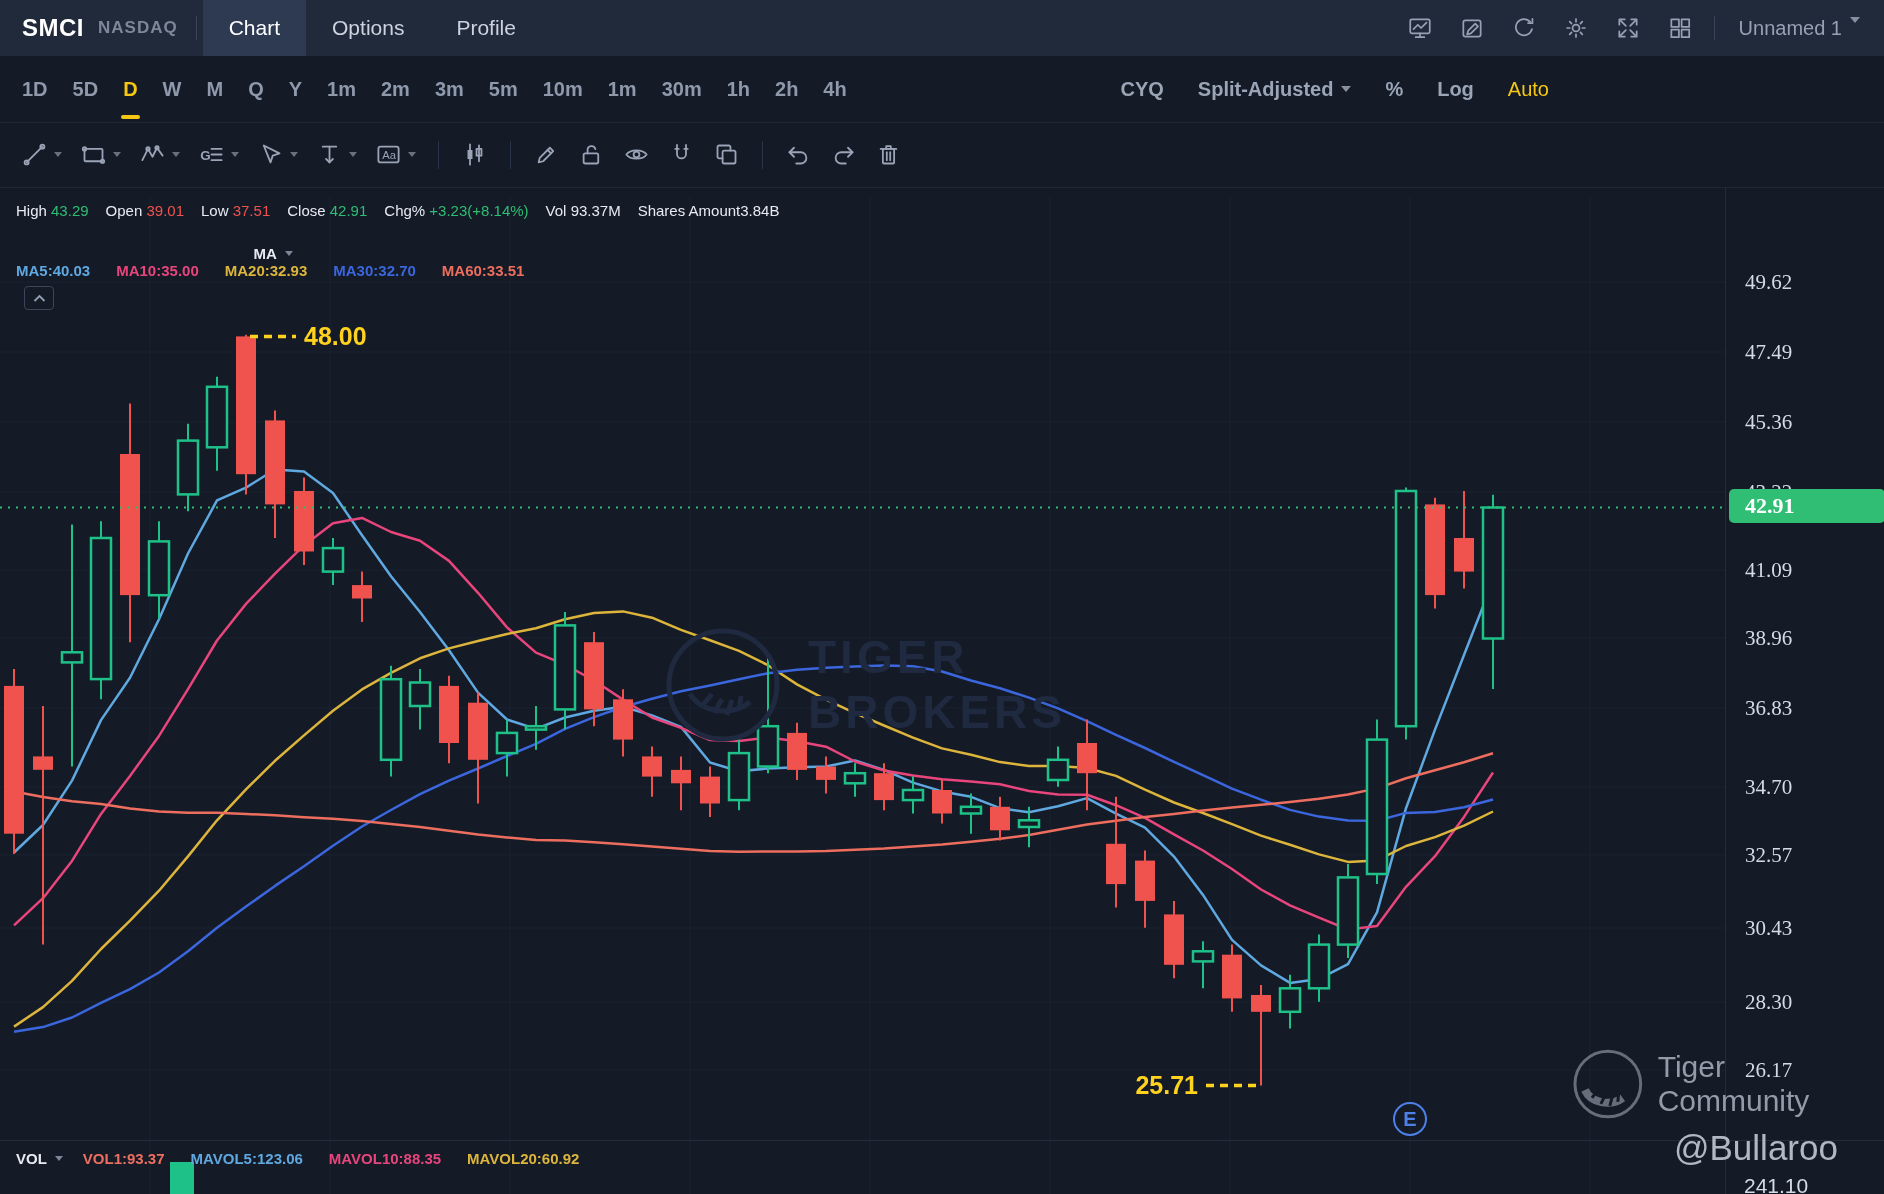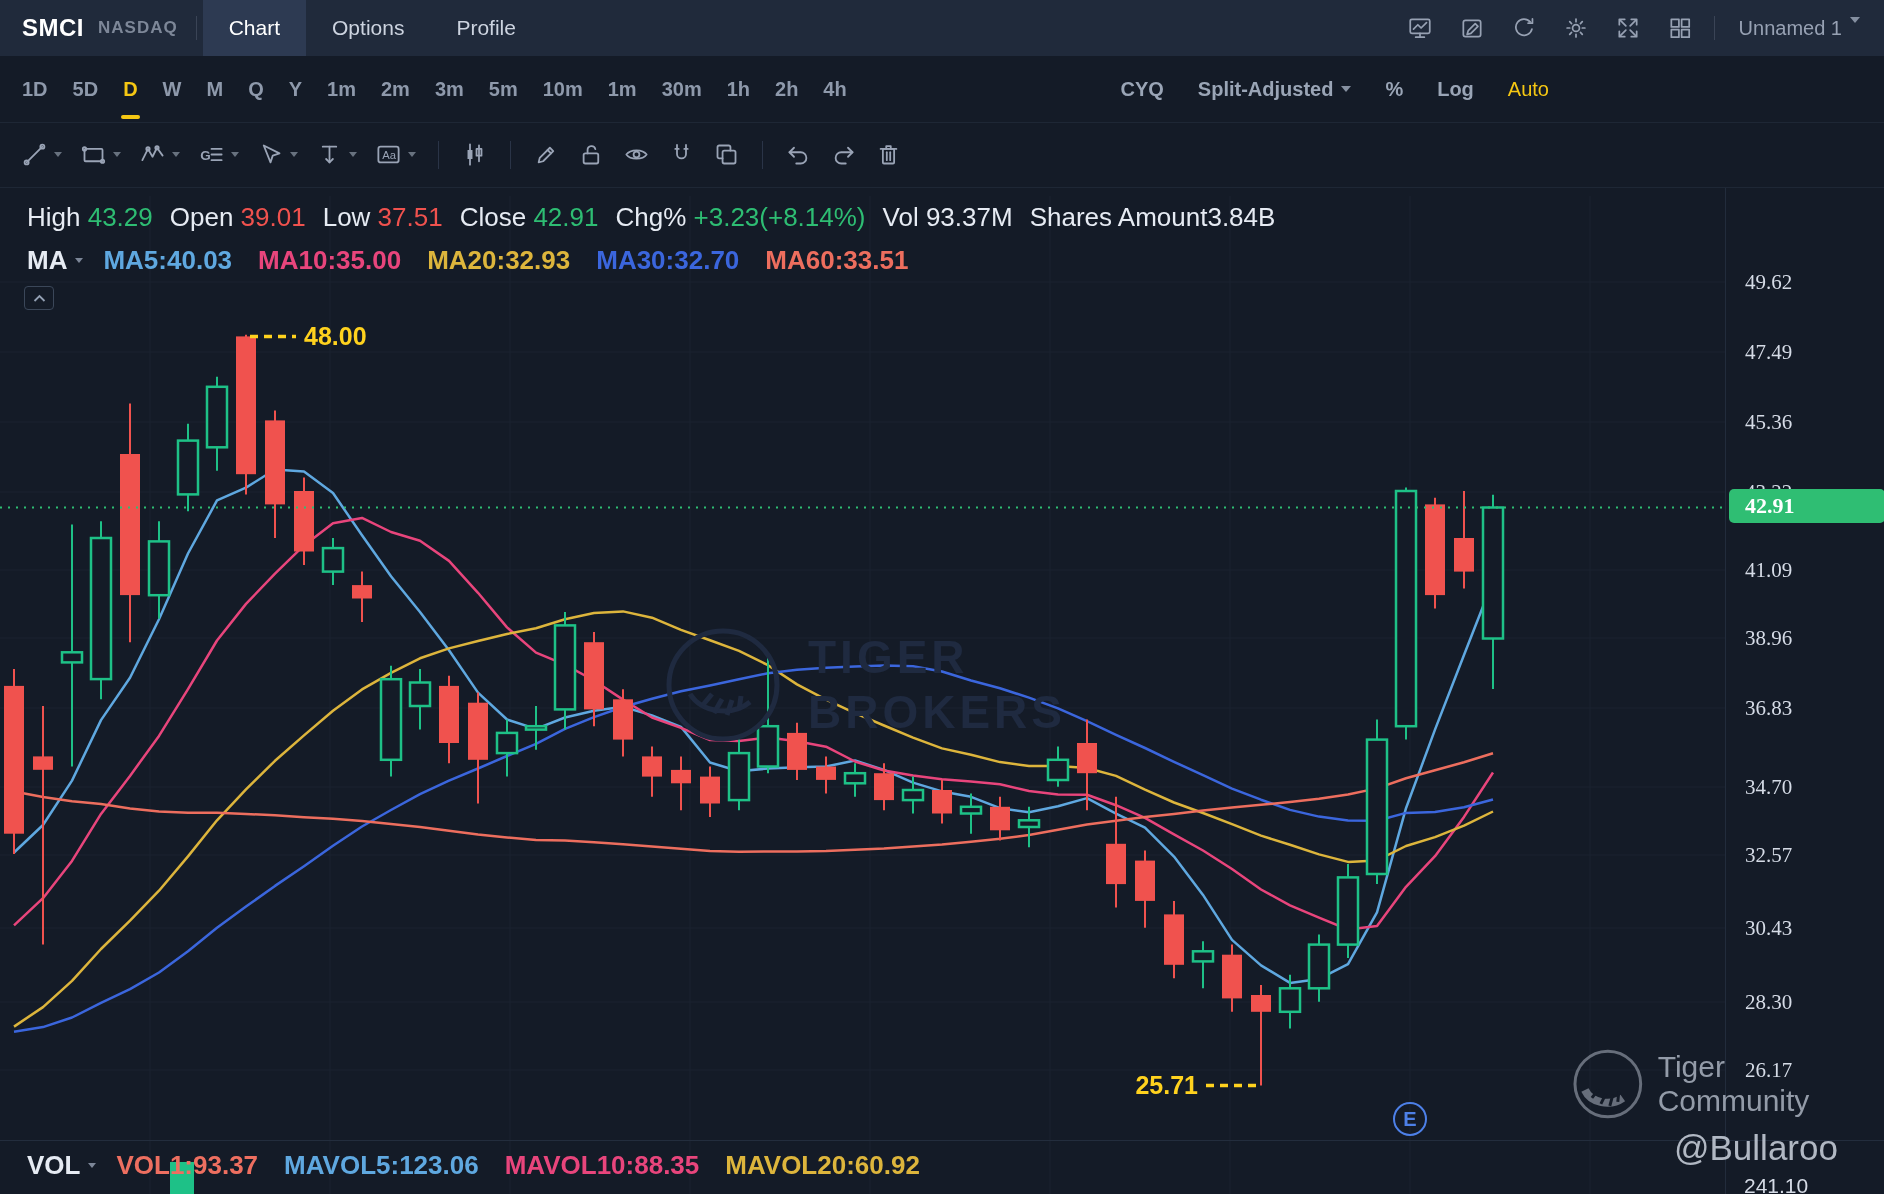--- a/index.html
+++ b/index.html
@@ -32,26 +32,26 @@
   .ctrl{display:flex;align-items:center;padding:0 17px;font-size:20px;font-weight:600;color:#9aa5b6;cursor:pointer;}
   .ctrl.hl{color:#f5c713;font-weight:400;}
   
   #toolbar{position:absolute;top:122px;left:0;width:1884px;height:66px;display:flex;align-items:center;
            border-bottom:1px solid #1e2735;padding-left:12px;z-index:10;box-sizing:border-box;}
   .tool{display:flex;align-items:center;padding:0 9px;color:#9aa4b6;cursor:pointer;}
   .tool svg{width:27px;height:27px;}
   .tool .caret{border-top-width:5px;border-left-width:4px;border-right-width:4px;margin-left:6px;color:#77818f;}
   .tb-div{width:1px;height:28px;background:#2a3447;margin:0 13px;}
   
-  .datarow{position:absolute;left:27px;display:flex;align-items:center;font-size:26px;z-index:5;
+  .datarow{position:absolute;left:16px;display:flex;align-items:center;font-size:15px;z-index:5;
            white-space:nowrap;pointer-events:none;}
   #ohlc-row{top:202px;}
   #ohlc-row .itm{margin-right:17px;}
   #ohlc-row .lbl{color:#e6ebf3;}
-  #ma-row{top:245px;}
+  #ma-row{top:245px;flex-direction:column;}
   #ma-row .itm{margin-right:26px;font-weight:600;}
   #vol-row{top:1150px;}
   #vol-row .itm{margin-right:26px;font-weight:600;}
   .row-selector{color:#e6ebf3;font-weight:600;display:flex;align-items:center;margin-right:20px;pointer-events:auto;cursor:pointer;}
   .row-selector .caret{color:#8e99ab;border-top-width:5px;border-left-width:4.5px;border-right-width:4.5px;}
   
   #collapse-btn{position:absolute;left:24px;top:286px;width:28px;height:22px;border:1px solid #3b4759;
                 border-radius:4px;display:flex;align-items:center;justify-content:center;color:#93a0b4;
                 z-index:5;cursor:pointer;background:rgba(20,27,39,.4);}
   

